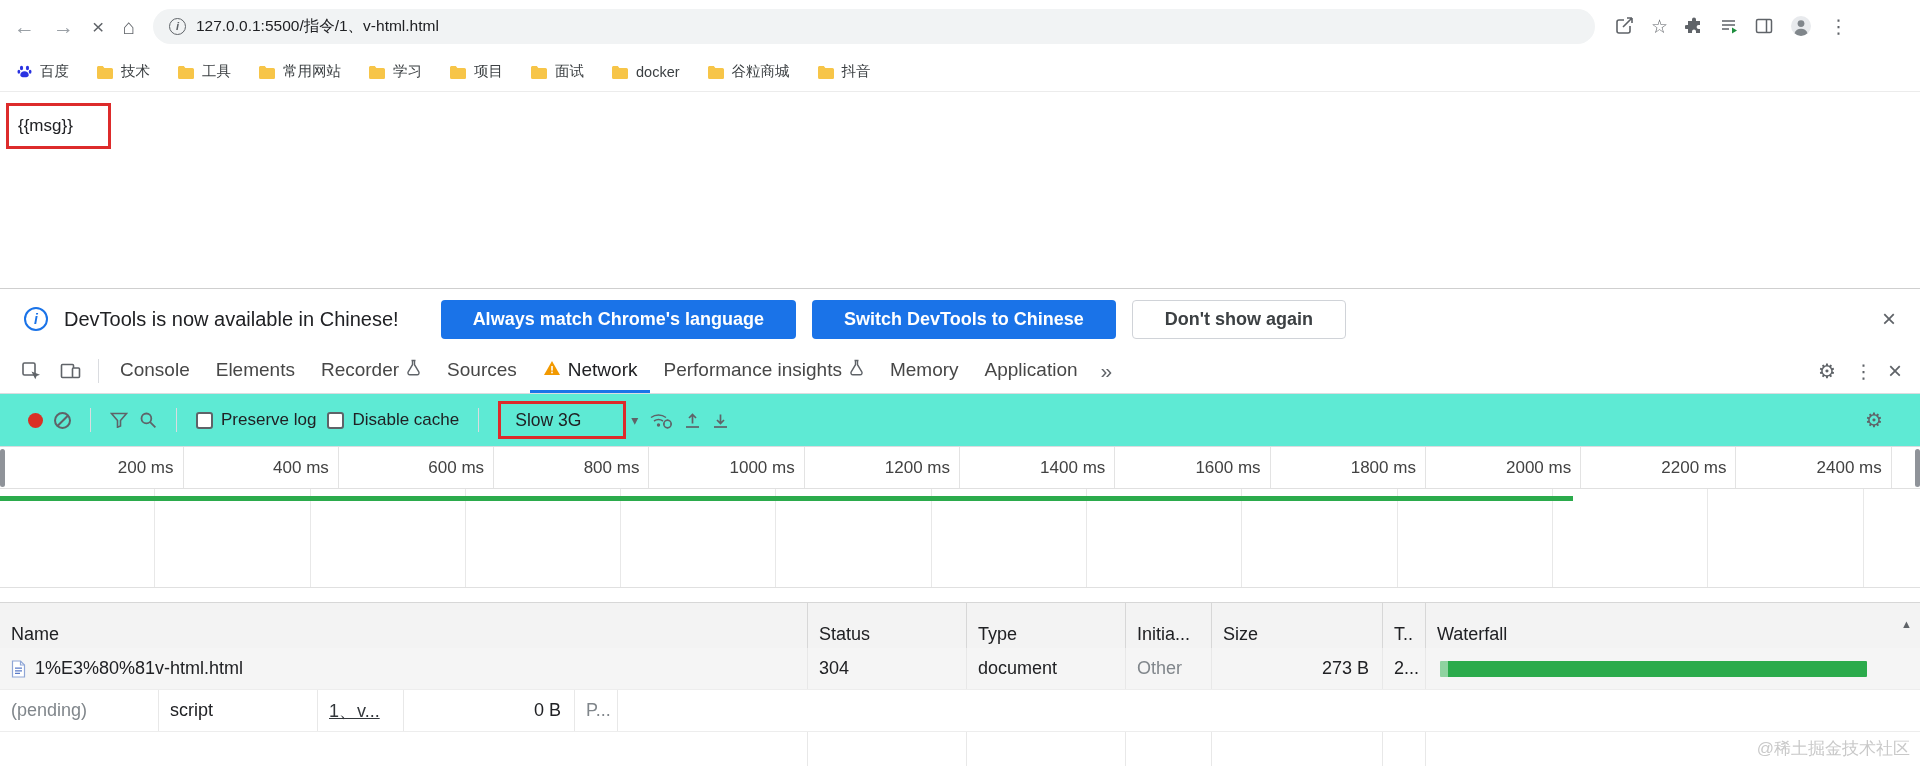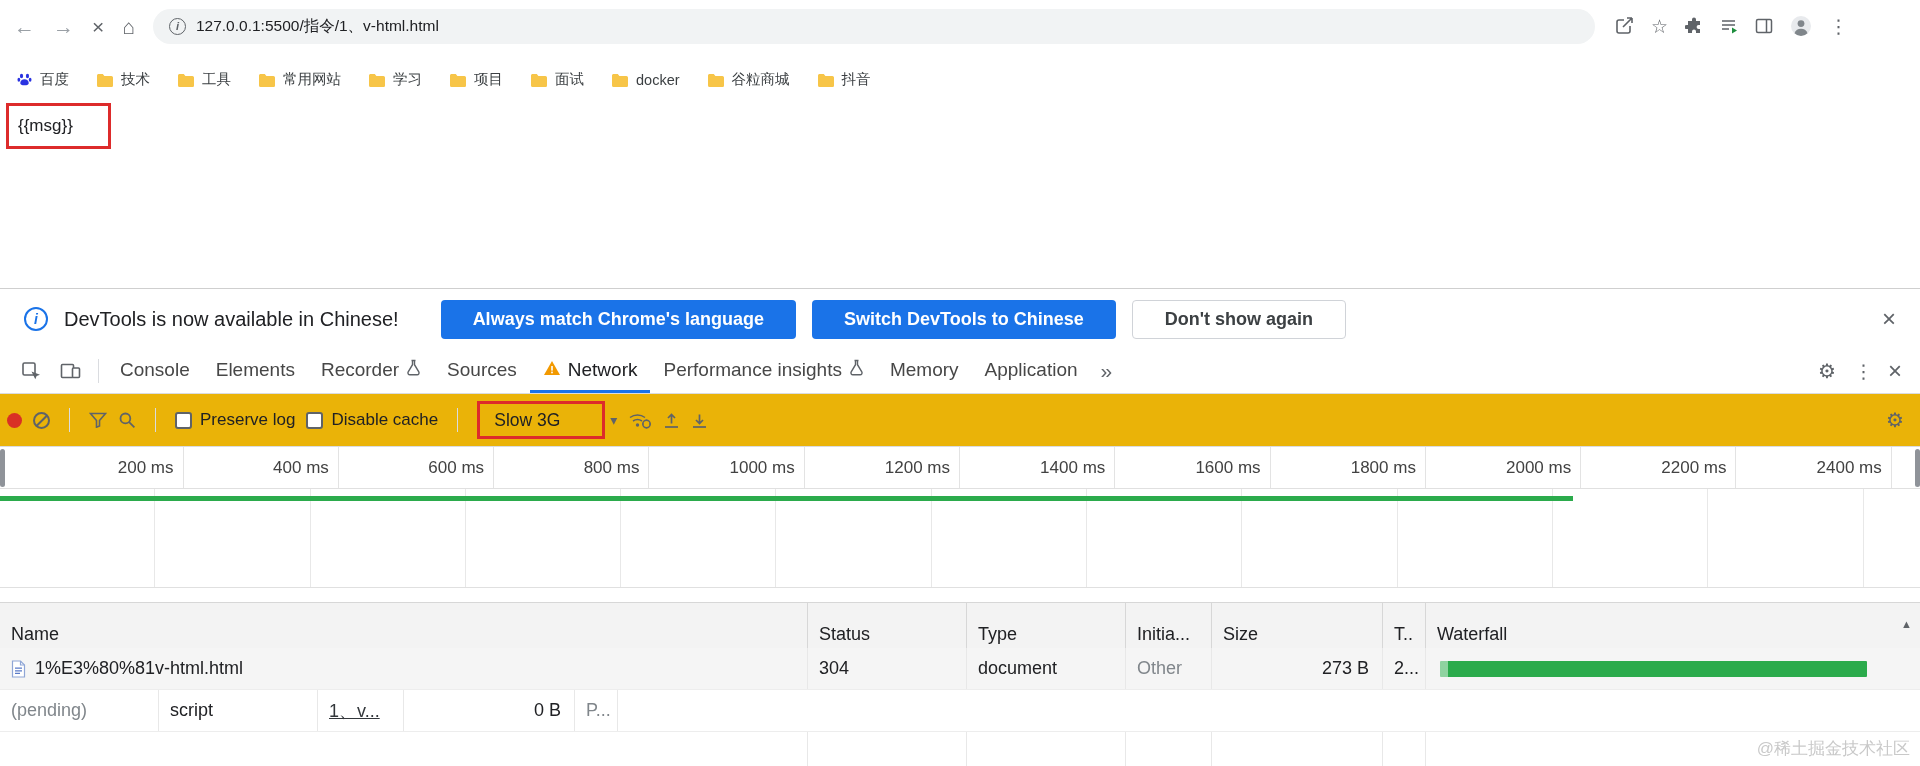--- a/index.html
+++ b/index.html
@@ -17,21 +17,21 @@
   .circle-i { width:17px; height:17px; border:1.6px solid #5f6368; border-radius:50%;
     color:#5f6368; font-size:11px; font-style:italic; font-weight:700;
     display:flex; align-items:center; justify-content:center; }
   .urltext { font-size:15.5px; color:#202124; }
   .topicons { display:flex; align-items:center; gap:17px; margin-left:2px; }
   .topicons .ic { display:flex; align-items:center; cursor:pointer; }
   .star { font-size:19px; color:#5f6368; }
   .kebab { font-size:19px; color:#5f6368; letter-spacing:0; }
 
   
-  .bookmarks { position:absolute; top:60px; left:0; width:1920px; height:40px; background:#fff;
+  .bookmarks { position:absolute; top:52px; left:0; width:1920px; height:40px; background:#fff;
     border-bottom:1px solid #ececec; display:flex; align-items:center; padding:0 16px; gap:27px; }
   .bm-item { display:flex; align-items:center; gap:7px; cursor:pointer; }
   .bm-label { font-size:14.5px; color:#3c4043; }
 
   
   .page { position:absolute; top:92px; left:0; width:1920px; height:196px; background:#fff; }
   .annot { border:3px solid #dd2b2b; }
   .msg-box { position:absolute; left:6px; top:11px; width:105px; height:46px;
     display:flex; align-items:center; padding-left:9px; }
   .msg-box span { font-size:17px; color:#202124; }
@@ -55,22 +55,22 @@
     border-bottom:1px solid #dadce0; display:flex; align-items:center; padding:0 12px; }
   .ticon { display:flex; align-items:center; padding:0 9px; cursor:pointer; }
   .vdiv { width:1px; height:24px; background:#dadce0; margin:0 8px; }
   .tab { height:100%; display:flex; align-items:center; gap:7px; padding:0 13px;
     font-size:19px; color:#474747; cursor:pointer; border-bottom:3px solid transparent; }
   .tab.active { border-bottom-color:#1a73e8; color:#202124; }
   .more-tabs { font-size:21px; color:#5f6368; padding:0 10px; cursor:pointer; }
   .gear { font-size:20px; color:#5f6368; cursor:pointer; padding:0 9px; }
 
   
-  .nettoolbar { position:absolute; top:394px; left:0; width:1920px; height:53px; background:#eab308;
-    border-bottom:1px solid #dadce0; display:flex; align-items:center; padding:0 7px; gap:11px; }
+  .nettoolbar { position:absolute; top:394px; left:0; width:1920px; height:53px; background:#5eead4;
+    border-bottom:1px solid #dadce0; display:flex; align-items:center; padding:0 28px; gap:11px; }
   .record { width:15px; height:15px; border-radius:50%; background:#d93025; cursor:pointer; flex:0 0 auto; }
   .clearbtn { position:relative; width:17px; height:17px; border:2px solid #5f6368; border-radius:50%;
     cursor:pointer; flex:0 0 auto; }
   .clearbtn::after { content:""; position:absolute; left:-1px; top:6px; width:15px; height:2px;
     background:#5f6368; transform:rotate(-45deg); }
   .chk { display:flex; align-items:center; gap:8px; cursor:pointer; }
   .chk .box { width:17px; height:17px; border:2px solid #5f6368; border-radius:3px; background:#fff; }
   .chk .lbl { font-size:17px; color:#202124; white-space:nowrap; }
   .throttle { border:3px solid #dd2b2b; height:38px; display:flex; align-items:center;
     padding:0 42px 0 14px; cursor:pointer; }

